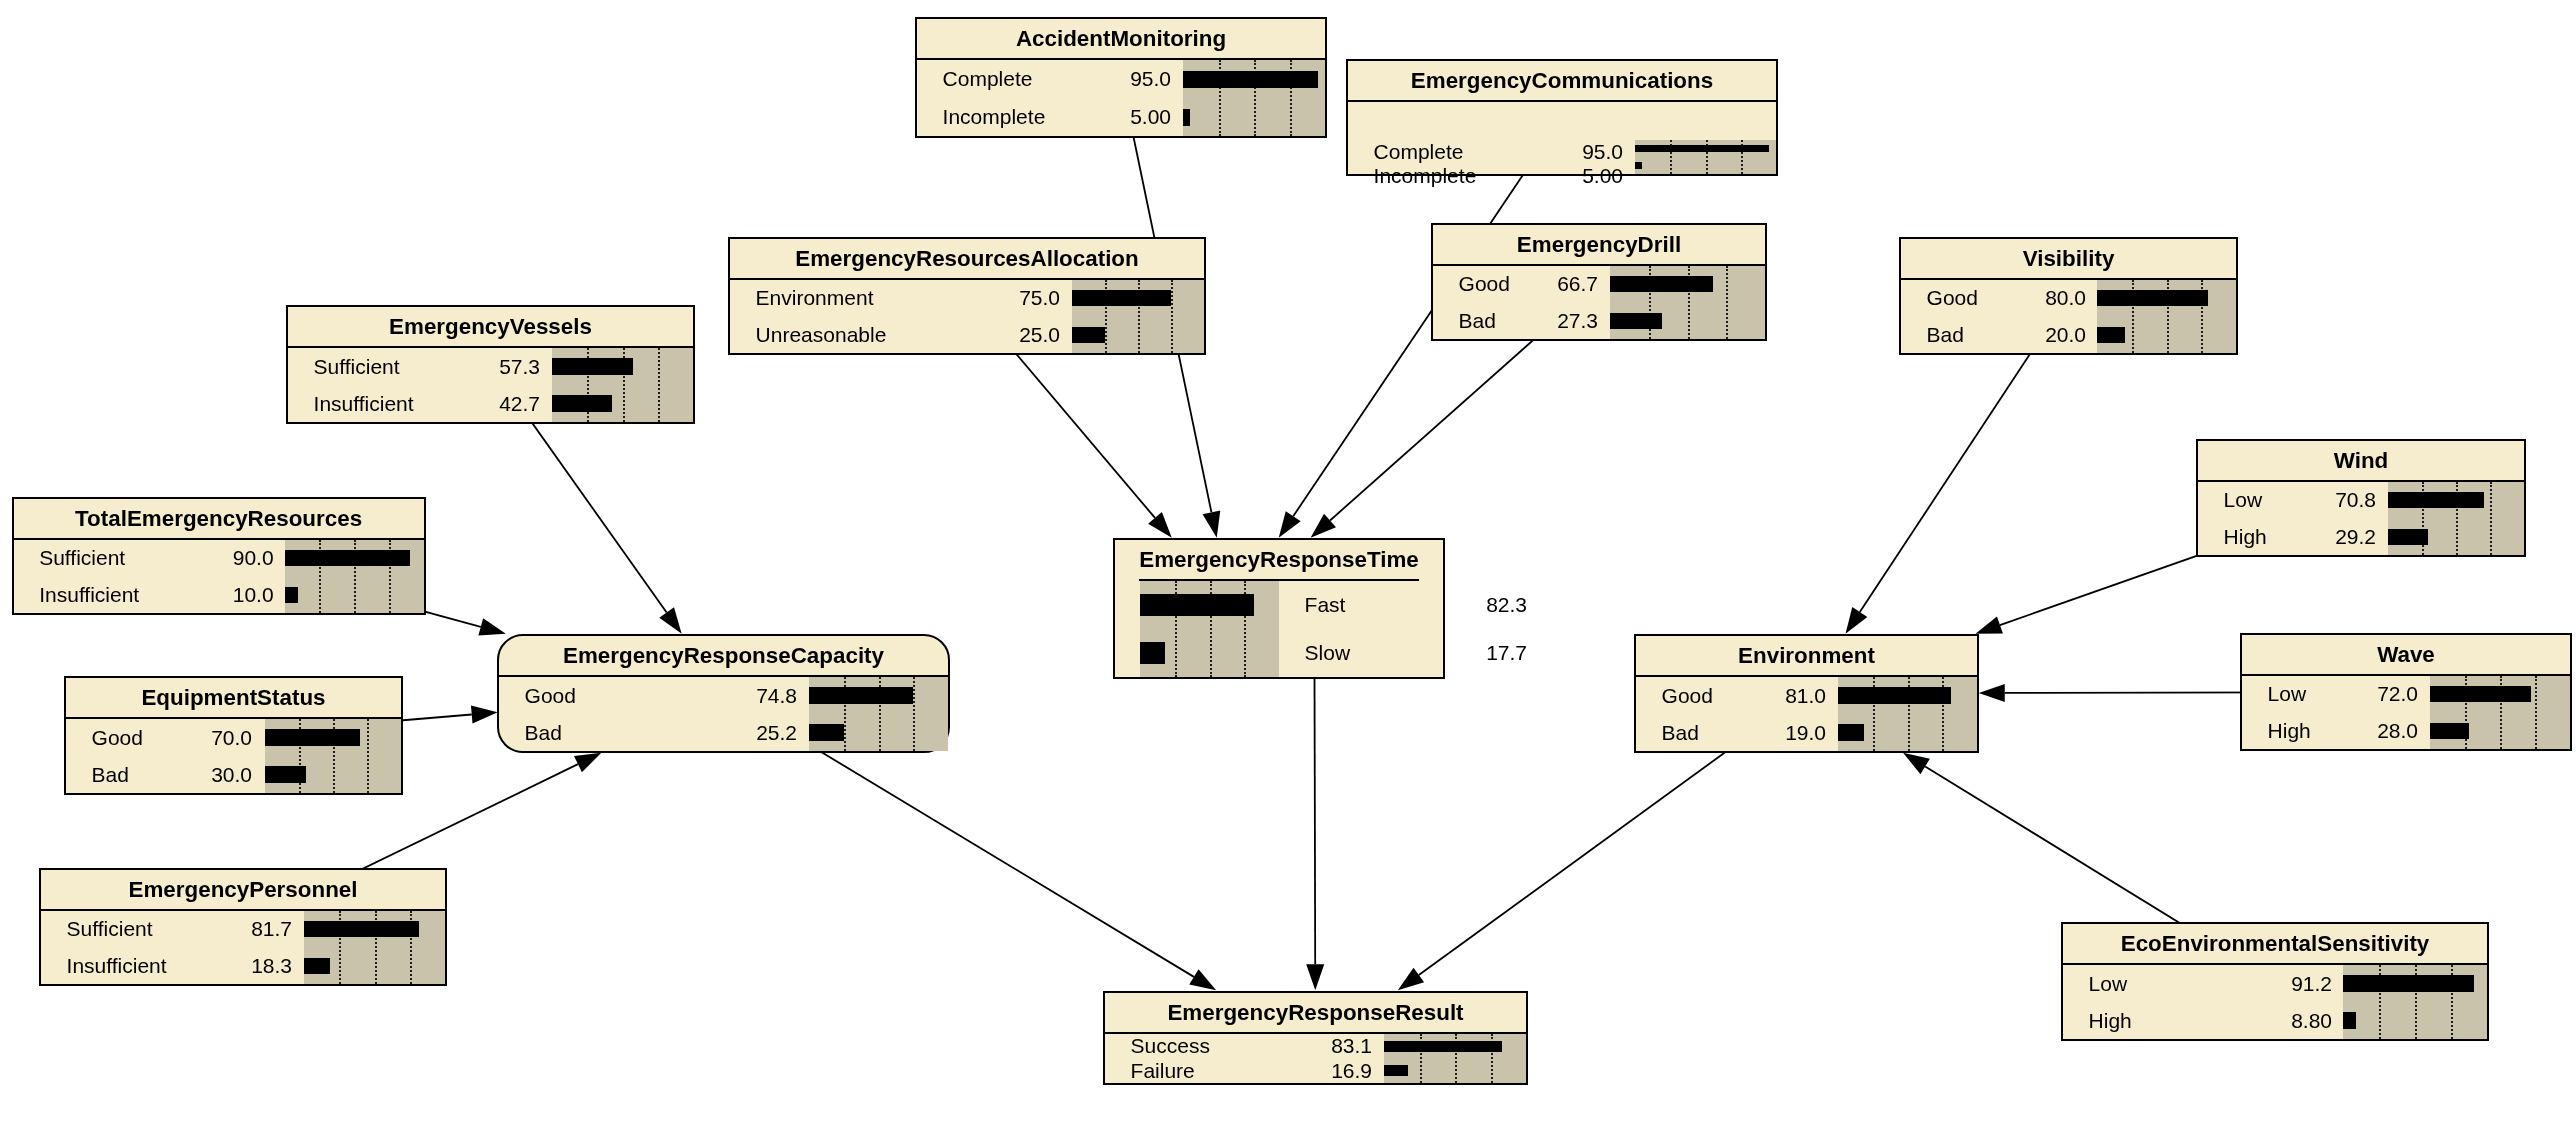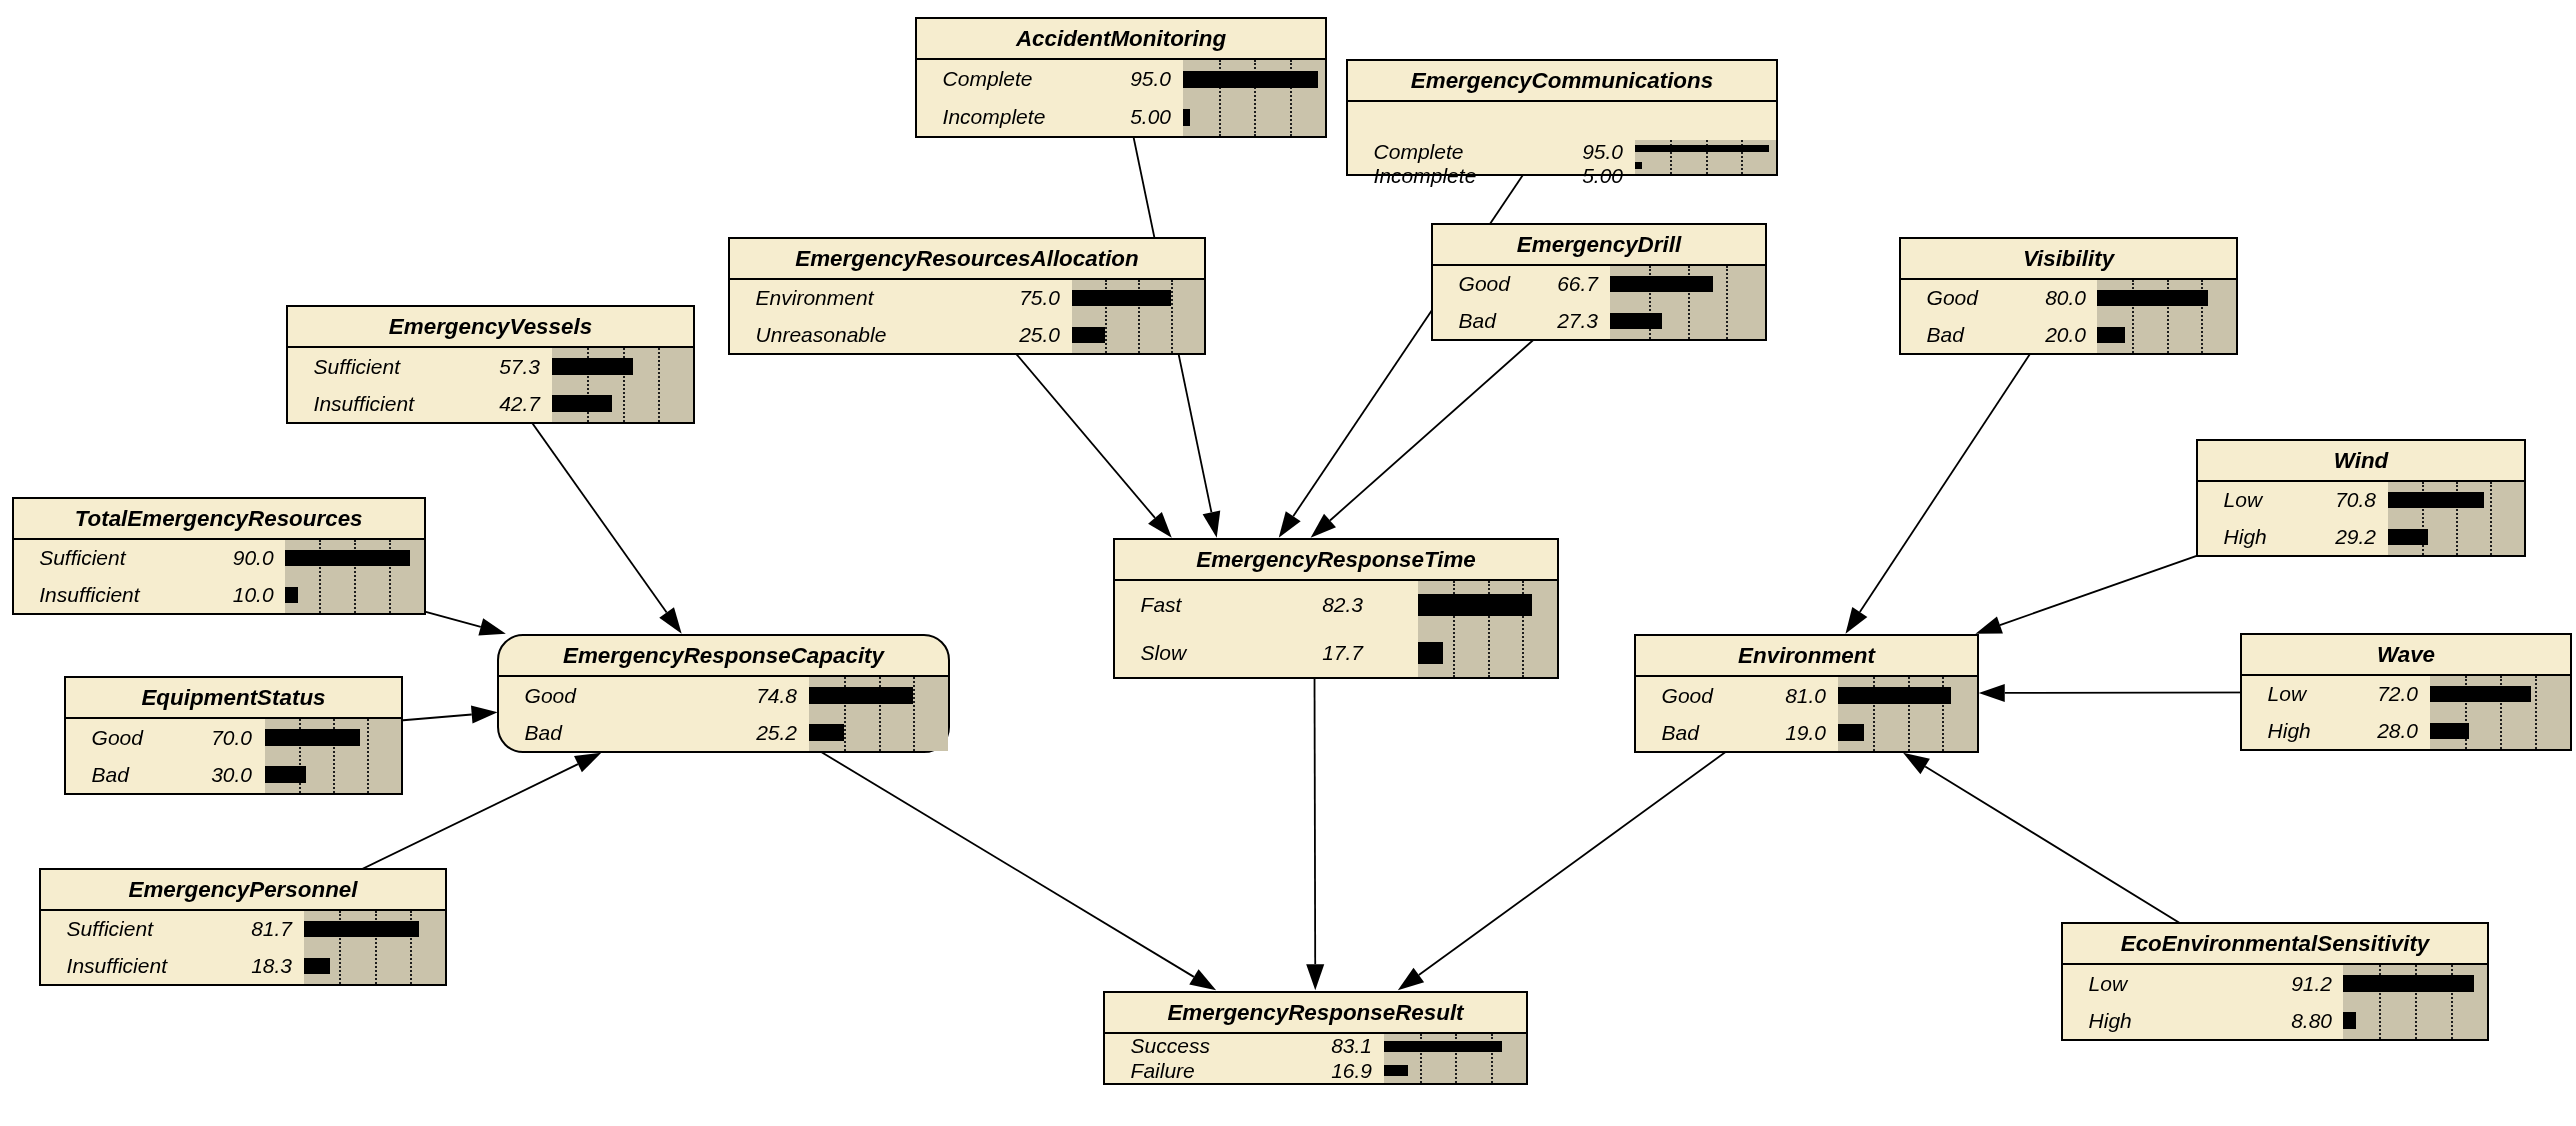--- a/index.html
+++ b/index.html
@@ -21,21 +21,20 @@
     width: 2576px;
     height: 1126px;
   }
   .bn-node {
     position: absolute;
     box-sizing: border-box;
     background: #F6EDCF;
     border: 2.9px solid #000000;
     display: flex;
     flex-direction: column;
-    font-style: italic;
   }
   .bn-title {
     height: 39px;
     line-height: 39px;
     flex: 0 0 39px;
     text-align: center;
     font-weight: bold;
     font-size: 22.4px;
     color: #000000;
     border-bottom: 2.9px solid #000000;
@@ -292,21 +291,21 @@
           </div>
       <div class="bn-bars" style="width: 139px;">
         <div class="bn-grid" style="left:25%"></div>
         <div class="bn-grid" style="left:50%"></div>
         <div class="bn-grid" style="left:75%"></div>
       <div class="bn-bar" style="top: 14%; width: 90%; background: rgb(0, 0, 0);"></div>
             <div class="bn-bar" style="top: 64%; width: 10%; background: rgb(0, 0, 0);"></div>
           </div>
     </div>
   </div>
-      <div class="bn-node" style="left: 1113px; top: 538px; width: 446px; height: 141px;">
+      <div class="bn-node" style="left: 1113px; top: 538px; width: 332px; height: 141px; align-items: center;">
     <div class="bn-title">EmergencyResponseTime</div>
     <div class="bn-body">
       <div class="bn-labels" style="width: 258px;">
             <div class="bn-row">
               <span class="bn-state">Fast</span>
               <span class="bn-value">82.3</span>
             </div>
             <div class="bn-row">
               <span class="bn-state">Slow</span>
               <span class="bn-value">17.7</span>

